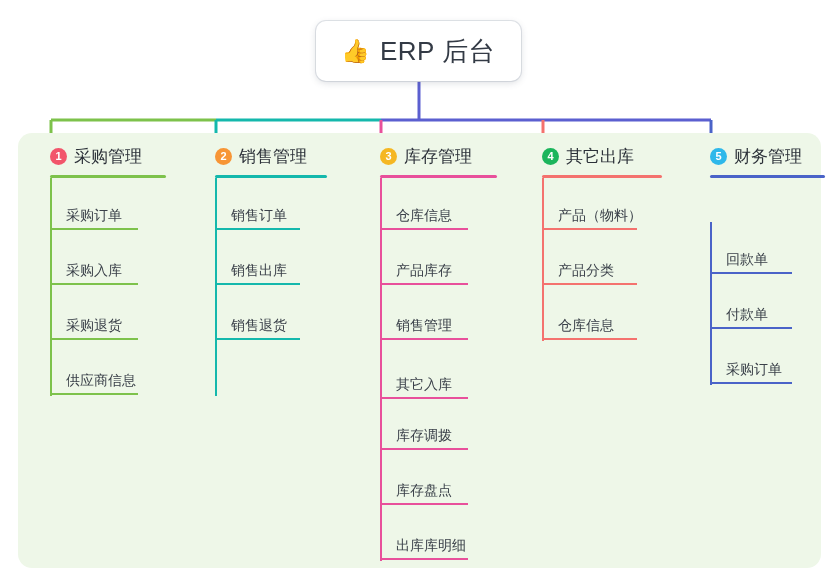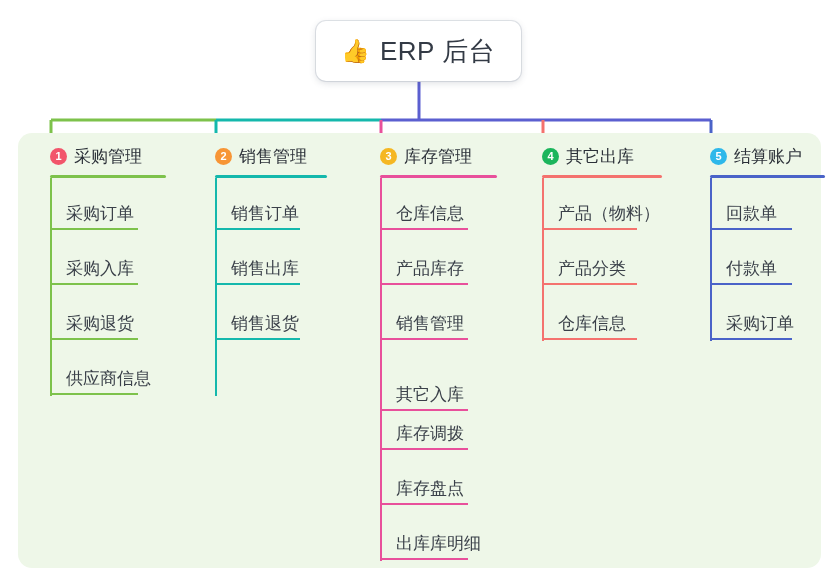--- a/index.html
+++ b/index.html
@@ -73,21 +73,21 @@
     position:absolute;left:20px;top:0;width:2px;
   }
   .leaf{
     position:relative;
     height:55px;
     box-sizing:border-box;
     padding-left:36px;
   }
   .leaf-text{
     position:absolute;left:36px;bottom:8px;
-    font-size:17px;color:#3a4049;white-space:nowrap;
+    font-size:14px;color:#3a4049;white-space:nowrap;
   }
   .leaf-rule{
     position:absolute;left:20px;bottom:3px;
     height:1.6px;
   }
 </style>
 </head>
 <body>
 
 <div id="canvas">
@@ -175,21 +175,21 @@
             <div class="leaf-rule" style="background: rgb(232, 80, 155); width: 88px;"></div>
           </div>
           <div class="leaf" style="top: 0px;">
             <span class="leaf-text">产品库存</span>
             <div class="leaf-rule" style="background: rgb(232, 80, 155); width: 88px;"></div>
           </div>
           <div class="leaf" style="top: 0px;">
             <span class="leaf-text">销售管理</span>
             <div class="leaf-rule" style="background: rgb(232, 80, 155); width: 88px;"></div>
           </div>
-          <div class="leaf" style="top: 16px;">
+          <div class="leaf" style="top: 4px;">
             <span class="leaf-text">其它入库</span>
             <div class="leaf-rule" style="background: rgb(232, 80, 155); width: 88px;"></div>
           </div>
           <div class="leaf" style="top: 0px;">
             <span class="leaf-text">库存调拨</span>
             <div class="leaf-rule" style="background: rgb(232, 80, 155); width: 88px;"></div>
           </div>
           <div class="leaf" style="top: 0px;">
             <span class="leaf-text">库存盘点</span>
             <div class="leaf-rule" style="background: rgb(232, 80, 155); width: 88px;"></div>
@@ -218,24 +218,24 @@
           </div>
           <div class="leaf" style="top: 0px;">
             <span class="leaf-text">仓库信息</span>
             <div class="leaf-rule" style="background: rgb(244, 114, 110); width: 95px;"></div>
           </div>
         </div>
       </div>
       <div class="branch" style="left: 690px; top: 143px;">
         <div class="branch-head">
           <span class="badge" style="background: rgb(46, 184, 234);">5</span>
-          <span class="branch-title">结算账户</span>
+          <span class="branch-title">财务管理</span>
         </div>
         <div class="head-rule" style="background: rgb(74, 99, 200); width: 115px; margin-left: 20px;"></div>
-        <div class="leaves" style="height: 165px;">
+        <div class="leaves" style="height: 165px; margin-top: 44px;">
           <div class="spine" style="background: rgb(74, 99, 200); height: 163px;"></div>
           <div class="leaf" style="top: 0px;">
             <span class="leaf-text">回款单</span>
             <div class="leaf-rule" style="background: rgb(74, 99, 200); width: 82px;"></div>
           </div>
           <div class="leaf" style="top: 0px;">
             <span class="leaf-text">付款单</span>
             <div class="leaf-rule" style="background: rgb(74, 99, 200); width: 82px;"></div>
           </div>
           <div class="leaf" style="top: 0px;">

